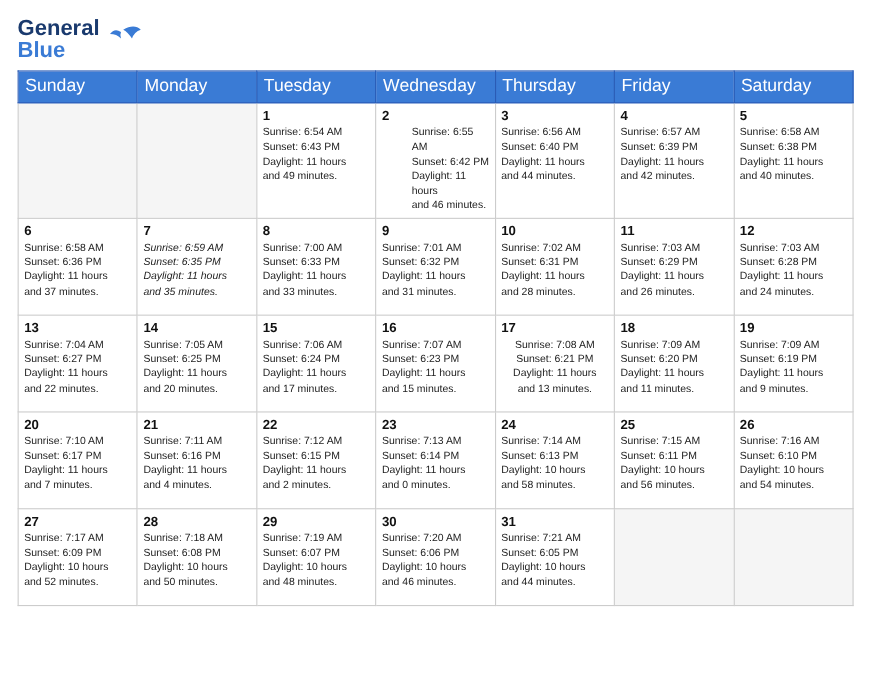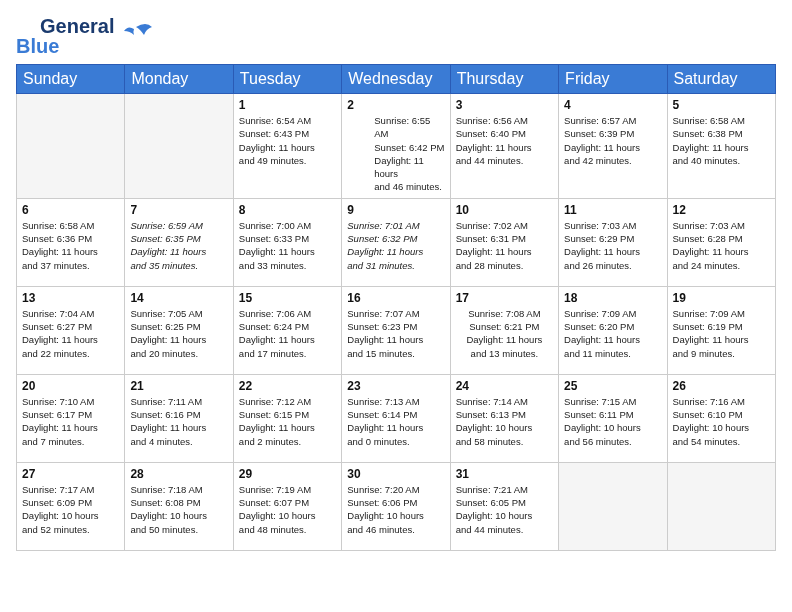--- a/index.html
+++ b/index.html
@@ -79,21 +79,21 @@
       height: 88px;
     }
   </style>
 </head>
 <body>
 
 <div class="header">
   <div class="logo">
     <div class="logo-wrapper">
       <div style="display:flex;flex-direction:column;line-height:1">
-        <span style="font-size:20px;font-weight:bold;color:#1a3a6e;margin-left:24px;">General</span>
+        <span style="font-size:20px;font-weight:bold;color:#1a3a6e;">General</span>
         <span style="font-size:20px;font-weight:bold;color:#3a7bd5;">Blue</span>
       </div>
       <svg width="38" height="38" viewBox="0 0 38 38">
         <path d="M18 10 Q28 4 34 10 Q28 12 26 18 Q22 12 18 10Z" fill="#3a7bd5"></path>
         <path d="M16 12 Q10 8 6 14 Q12 14 16 18 Q15 14 16 12Z" fill="#3a7bd5"></path>
       </svg>
     </div>
   </div>
 </div>
 
@@ -166,21 +166,21 @@
         </td>
         <td>
           <div class="day-num">8</div>
           <div class="day-info" style="white-space: pre-line;">Sunrise: 7:00 AM
 Sunset: 6:33 PM
 Daylight: 11 hours
 and 33 minutes.</div>
         </td>
         <td>
           <div class="day-num">9</div>
-          <div class="day-info" style="white-space: pre-line; font-style: italic;">Sunrise: 7:01 AM
+          <div class="day-info" style="white-space: pre-line;">Sunrise: 7:01 AM
 Sunset: 6:32 PM
 Daylight: 11 hours
 and 31 minutes.</div>
         </td>
         <td>
           <div class="day-num">10</div>
           <div class="day-info" style="white-space: pre-line;">Sunrise: 7:02 AM
 Sunset: 6:31 PM
 Daylight: 11 hours
 and 28 minutes.</div>

